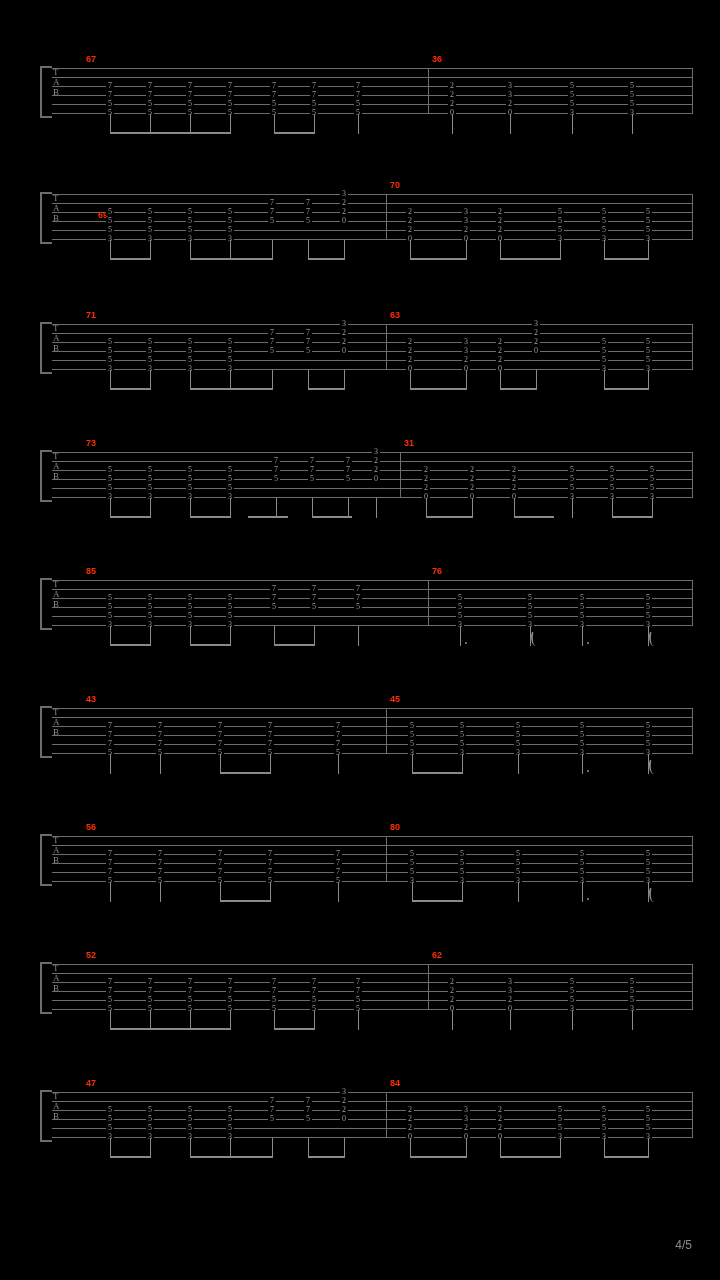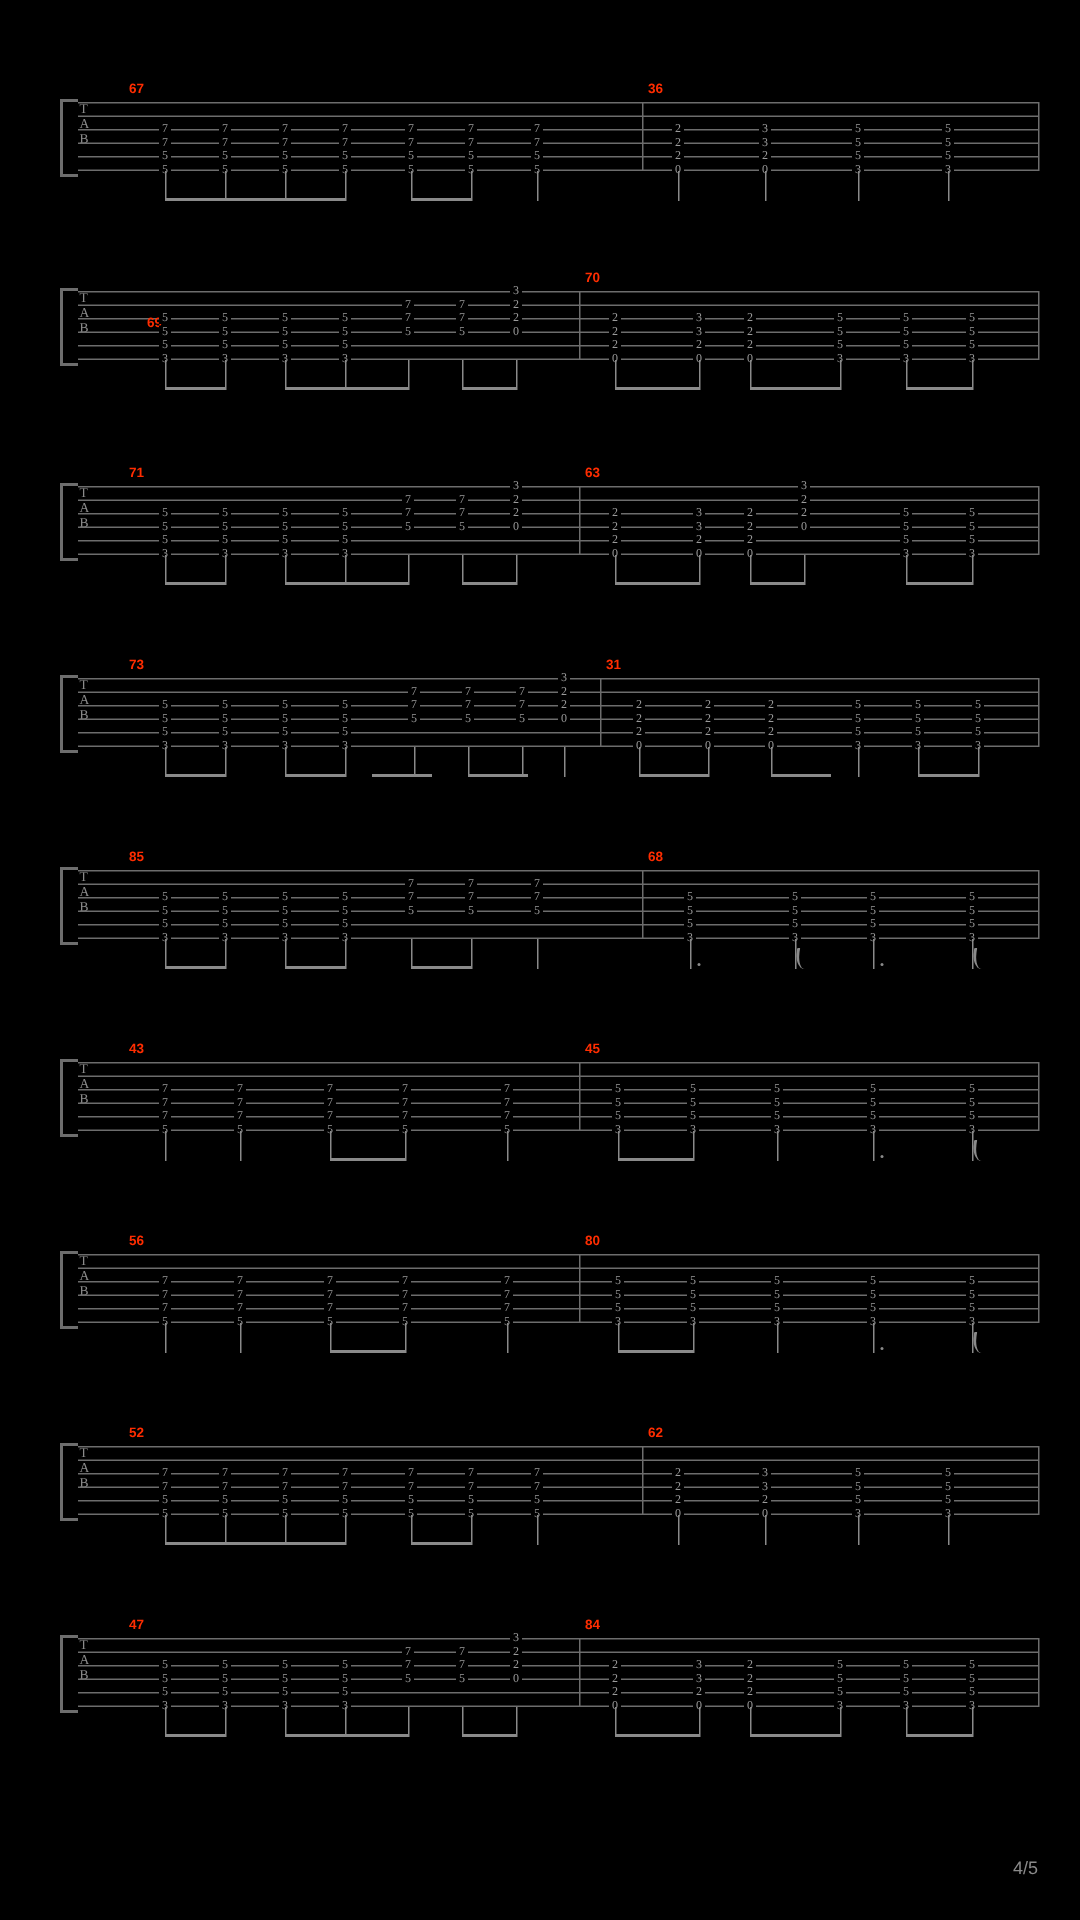--- a/index.html
+++ b/index.html
@@ -513,21 +513,21 @@
           <div class="line l0"></div>
           <div class="line l1"></div>
           <div class="line l2"></div>
           <div class="line l3"></div>
           <div class="line l4"></div>
           <div class="line l5"></div>
         </div>
         <div class="barline" style="left: 392px;"></div>
         <div class="barline" style="left: 656px;"></div>
         <div class="measnum" style="left: 50px;">85</div>
-        <div class="measnum" style="left: 396px;">68</div>
+        <div class="measnum" style="left: 396px;">76</div>
         <div class="fret" style="left: 74px; top: 14px;">5</div>
         <div class="fret" style="left: 74px; top: 23px;">5</div>
         <div class="fret" style="left: 74px; top: 32px;">5</div>
         <div class="fret" style="left: 74px; top: 41px;">3</div>
         <div class="fret" style="left: 114px; top: 14px;">5</div>
         <div class="fret" style="left: 114px; top: 23px;">5</div>
         <div class="fret" style="left: 114px; top: 32px;">5</div>
         <div class="fret" style="left: 114px; top: 41px;">3</div>
         <div class="fret" style="left: 154px; top: 14px;">5</div>
         <div class="fret" style="left: 154px; top: 23px;">5</div>

